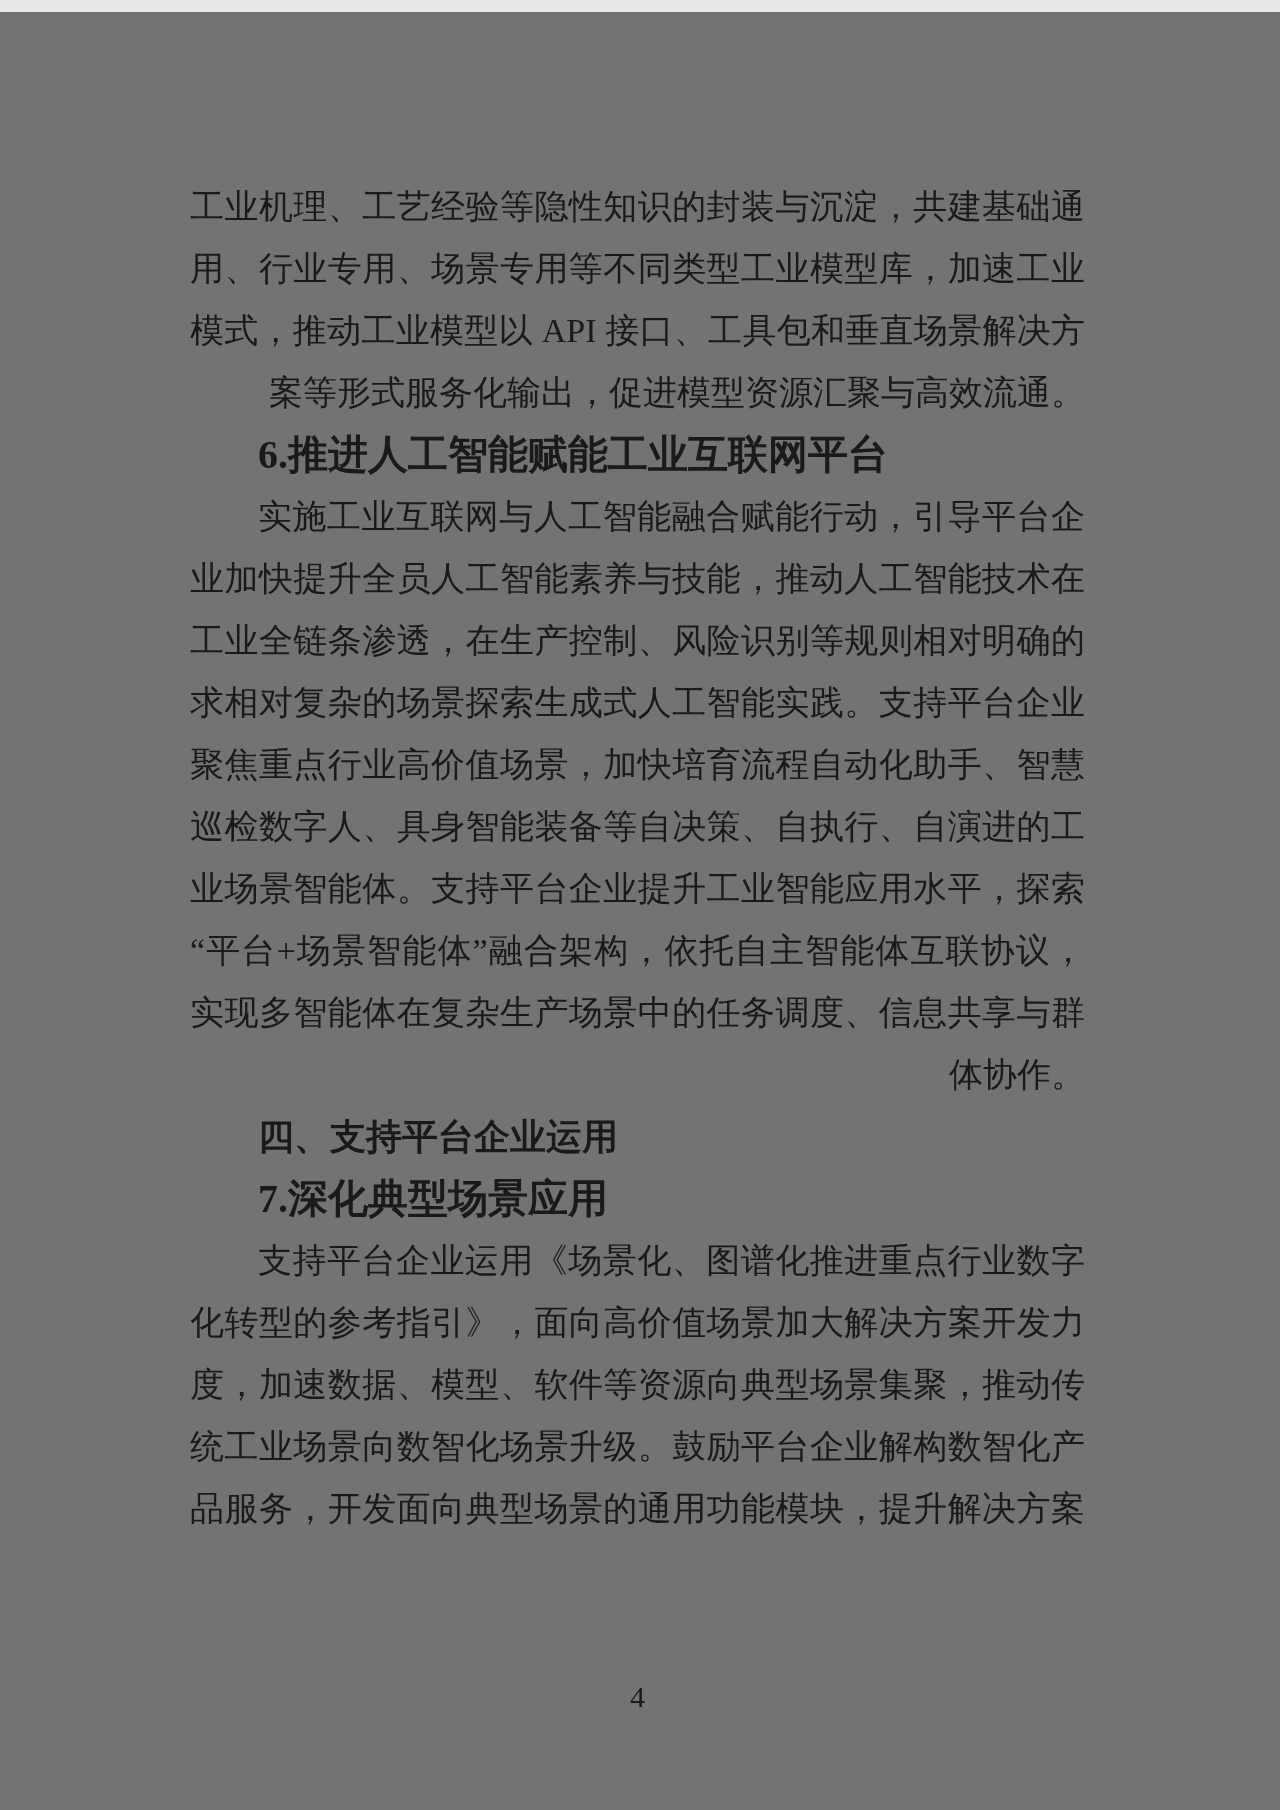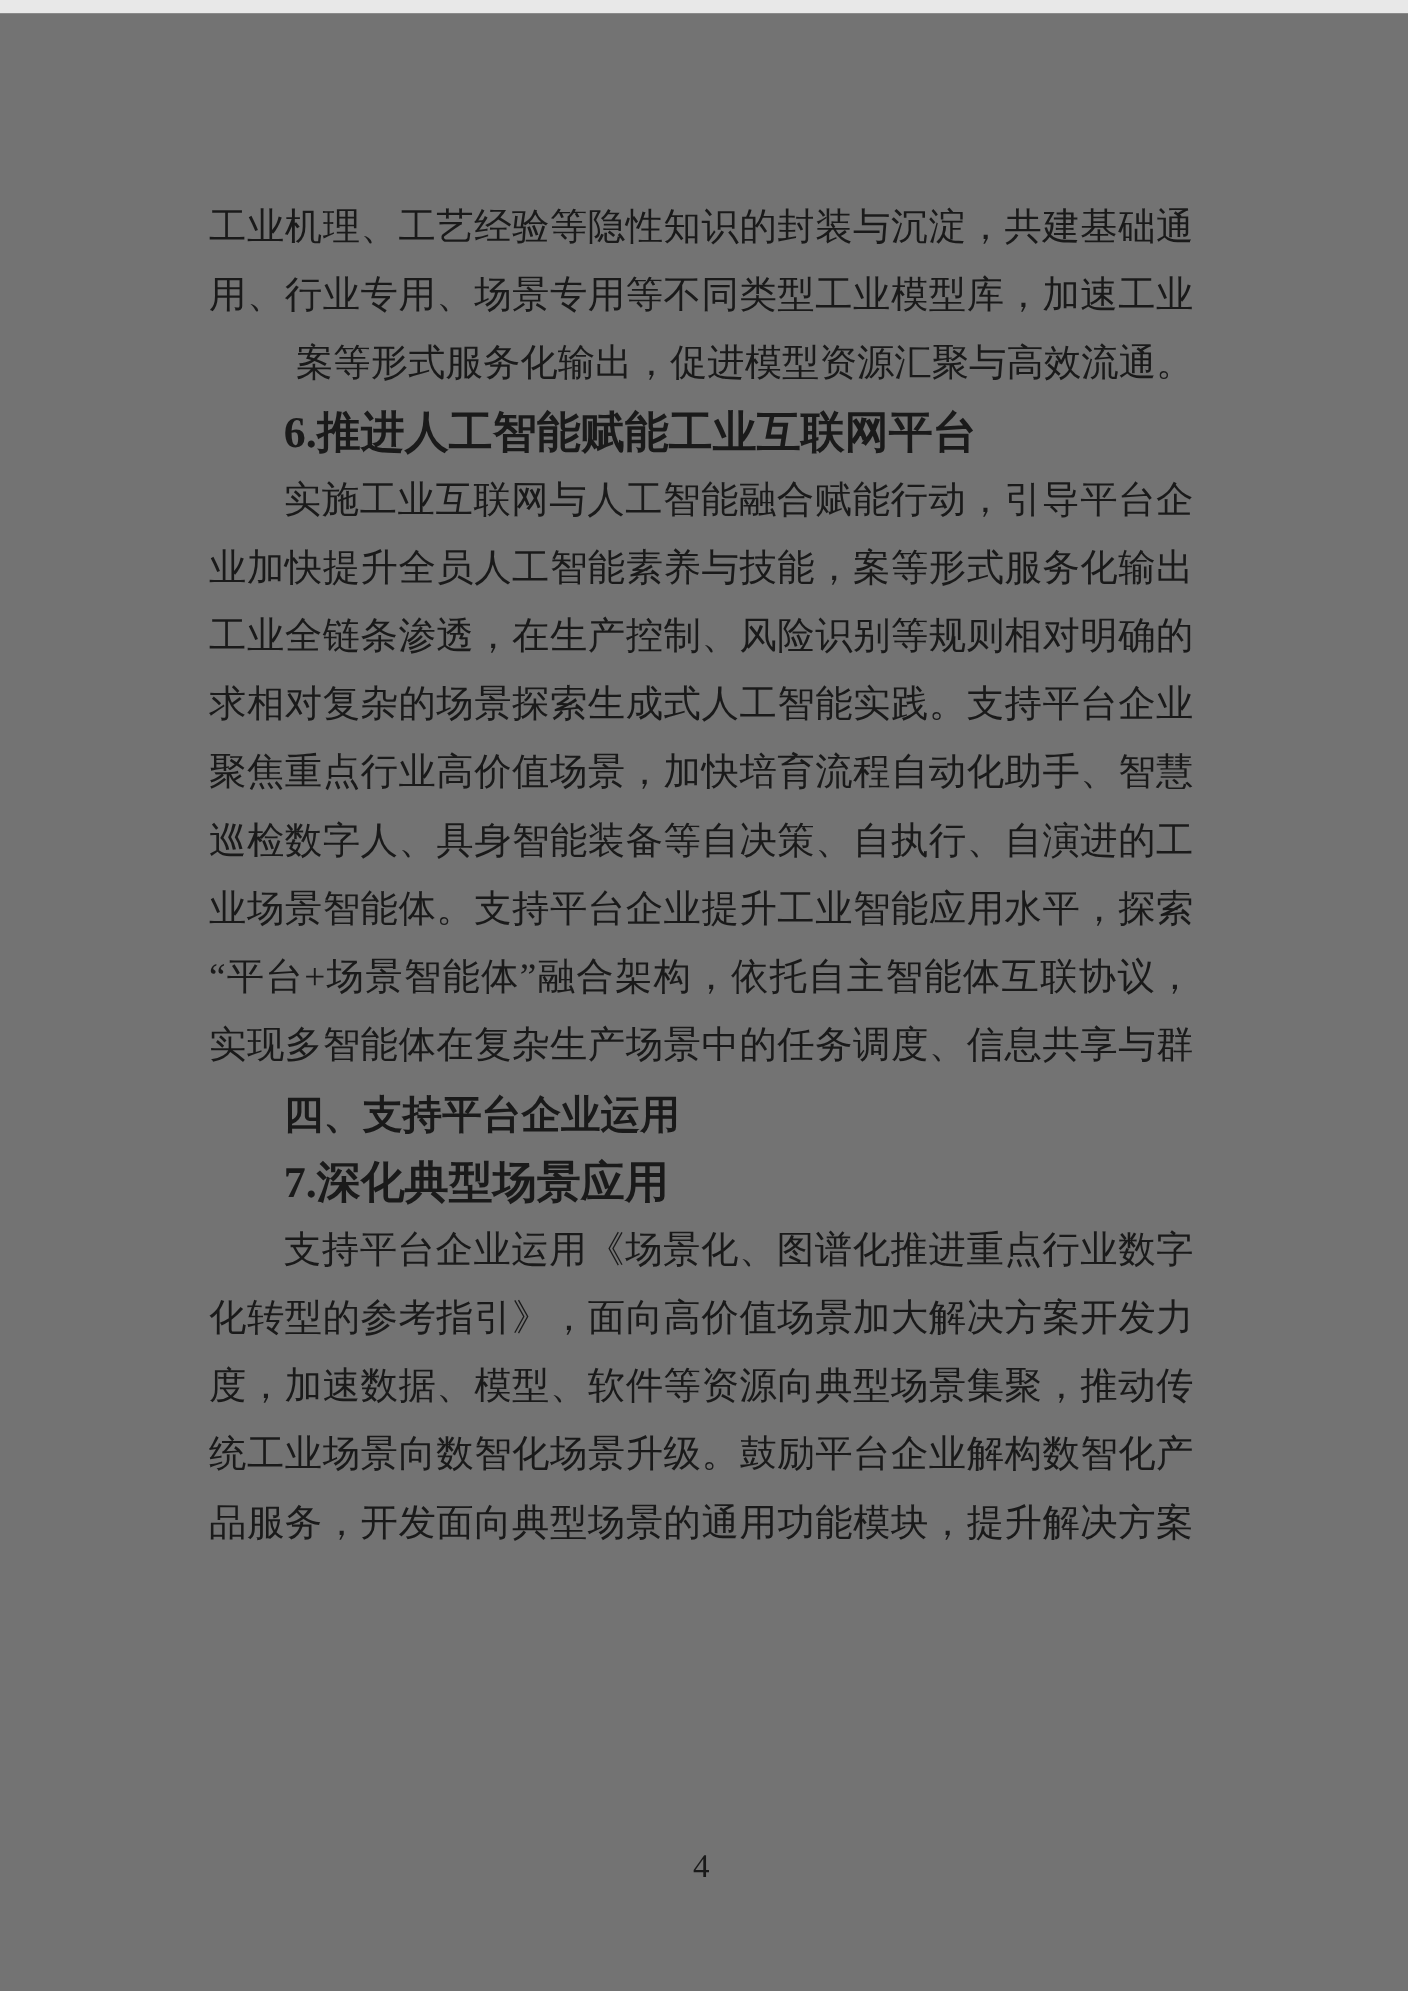--- a/index.html
+++ b/index.html
@@ -66,31 +66,33 @@
     color: #1a1a1a;
   }
 </style>
 </head>
 <body>
 
 <div class="page">
   <div class="textblock" id="textblock">
       <div class="line justify">工业机理、工艺经验等隐性知识的封装与沉淀，共建基础通</div>
       <div class="line justify">用、行业专用、场景专用等不同类型工业模型库，加速工业</div>
+      <div class="line justify">模式，推动工业模型以 API 接口、工具包和垂直场景解决方</div>
       <div class="line end">案等形式服务化输出，促进模型资源汇聚与高效流通。</div>
       <div class="line h-serif indent">6.推进人工智能赋能工业互联网平台</div>
       <div class="line justify indent">实施工业互联网与人工智能融合赋能行动，引导平台企</div>
-      <div class="line justify">业加快提升全员人工智能素养与技能，案等形式服务化输出</div>
+      <div class="line justify">业加快提升全员人工智能素养与技能，推动人工智能技术在</div>
       <div class="line justify">工业全链条渗透，在生产控制、风险识别等规则相对明确的</div>
       <div class="line justify">求相对复杂的场景探索生成式人工智能实践。支持平台企业</div>
       <div class="line justify">聚焦重点行业高价值场景，加快培育流程自动化助手、智慧</div>
       <div class="line justify">巡检数字人、具身智能装备等自决策、自执行、自演进的工</div>
       <div class="line justify">业场景智能体。支持平台企业提升工业智能应用水平，探索</div>
       <div class="line justify">“平台+场景智能体”融合架构，依托自主智能体互联协议，</div>
       <div class="line justify">实现多智能体在复杂生产场景中的任务调度、信息共享与群</div>
+      <div class="line end">体协作。</div>
       <div class="line h-sans indent">四、支持平台企业运用</div>
       <div class="line h-serif indent">7.深化典型场景应用</div>
       <div class="line justify indent">支持平台企业运用《场景化、图谱化推进重点行业数字</div>
       <div class="line justify">化转型的参考指引》，面向高价值场景加大解决方案开发力</div>
       <div class="line justify">度，加速数据、模型、软件等资源向典型场景集聚，推动传</div>
       <div class="line justify">统工业场景向数智化场景升级。鼓励平台企业解构数智化产</div>
       <div class="line justify">品服务，开发面向典型场景的通用功能模块，提升解决方案</div>
     </div>
   <div class="pageno">4</div>
 </div>

